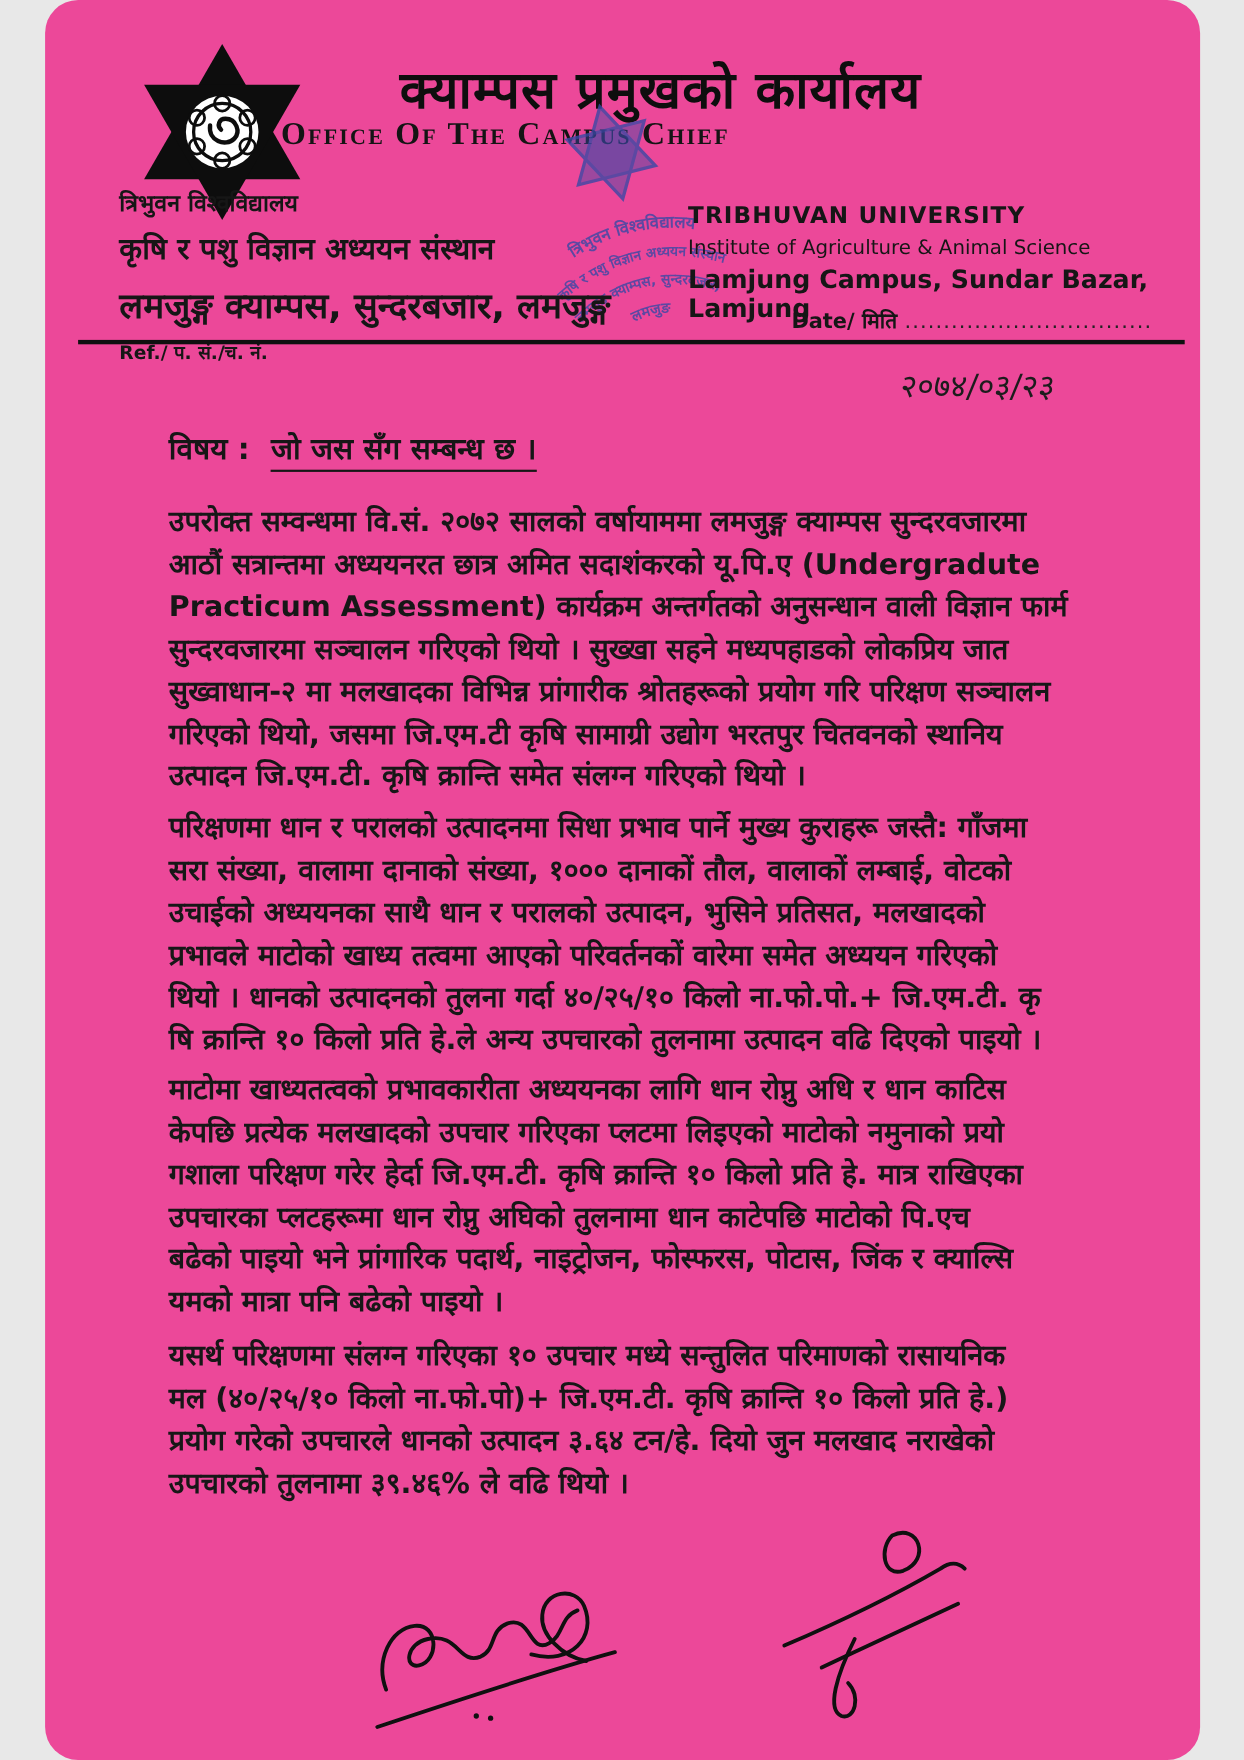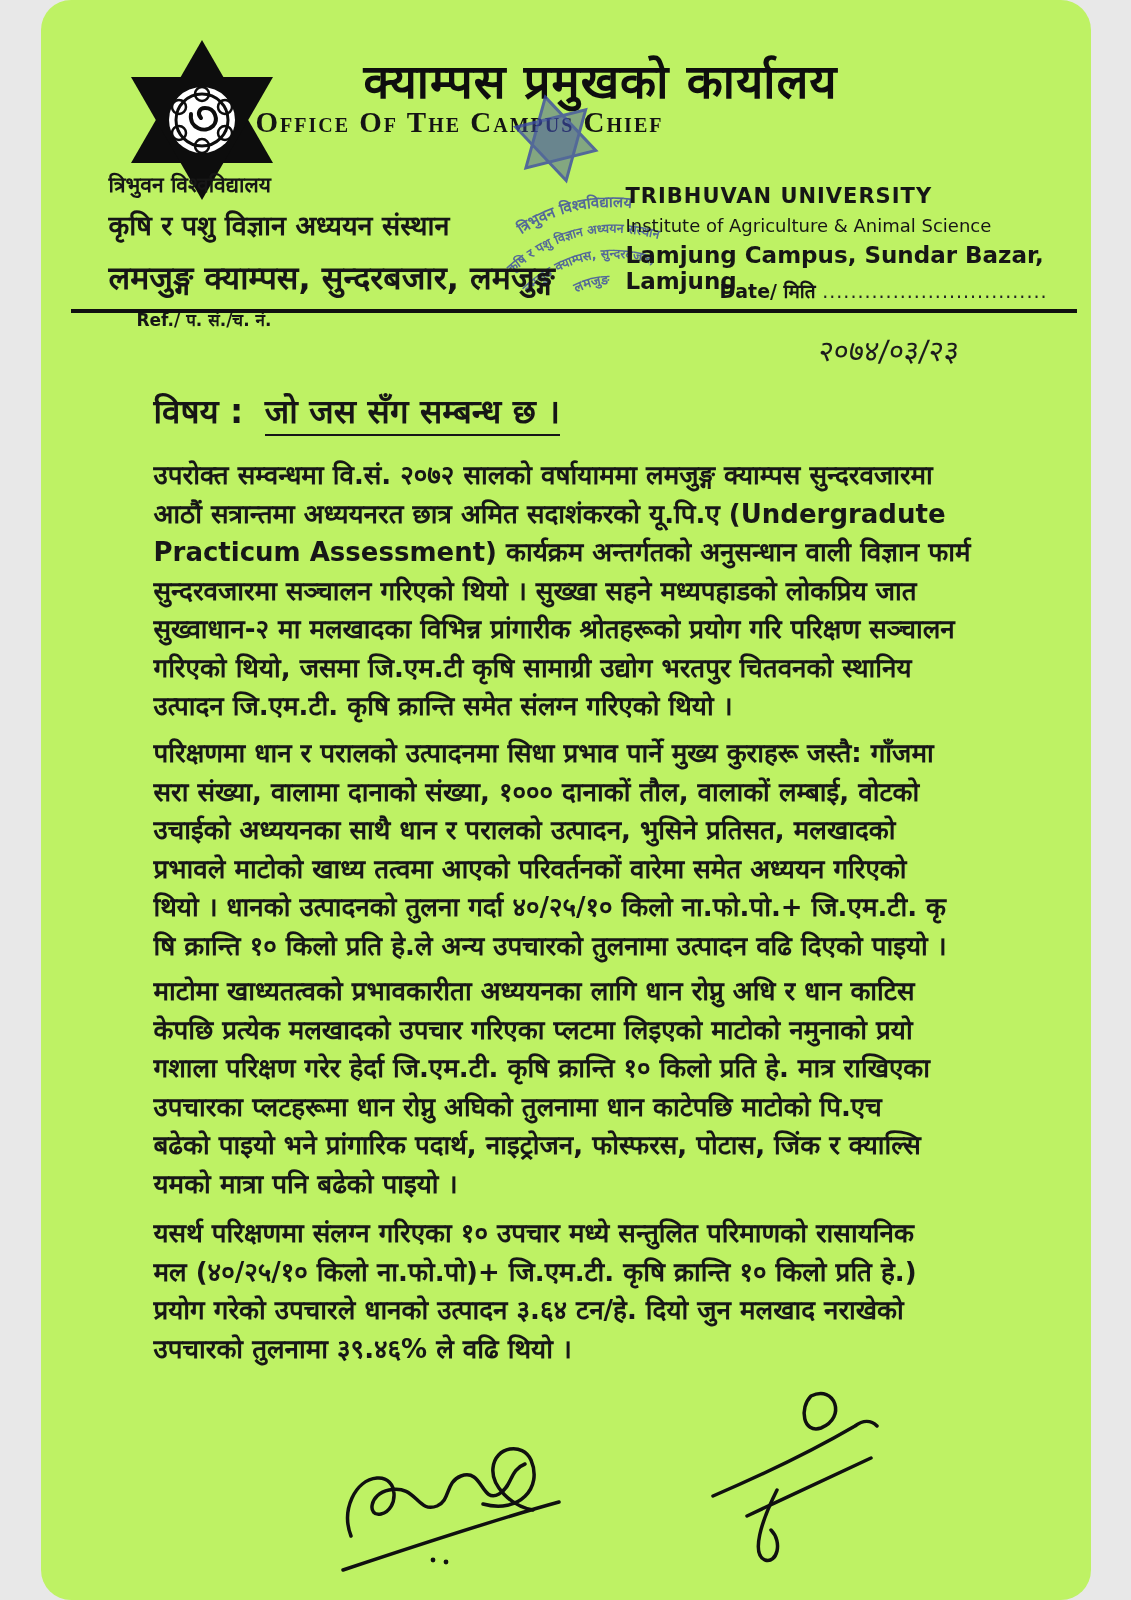--- a/index.html
+++ b/index.html
@@ -1,20 +1,20 @@
 <!DOCTYPE html>
 <html><head>
 <meta charset="utf-8">
 <style>
   html,body{margin:0;padding:0;background:#e8e8e8;}
   .page{
     position:relative;
     width:1050px;height:1600px;
     margin:0 auto;
-    background:#bef264;
+    background:#ec4899;
     overflow:hidden;
     font-family:"DejaVu Sans","Liberation Sans",sans-serif;
     color:#161616;
     border-radius:30px;
   }
   
   .logo{position:absolute;left:70px;top:36px;width:182px;height:168px;}
   .title-np{
     position:absolute;left:215px;top:48px;width:690px;
     text-align:center;font-size:47px;font-weight:800;letter-spacing:1px;
@@ -25,37 +25,37 @@
     text-align:left;
     font-family:"Liberation Serif","DejaVu Serif",serif;
     font-variant:small-caps;font-weight:700;font-size:29px;letter-spacing:2px;
     color:#141414;
   }
   .stamp{position:absolute;left:420px;top:88px;width:220px;height:225px;opacity:.92;}
   .hdr-left{position:absolute;left:68px;top:170px;width:480px;}
   .hdr-left .l1{font-size:21px;font-weight:600;margin-bottom:8px;}
   .hdr-left .l2{font-size:27px;font-weight:700;margin-bottom:12px;}
   .hdr-left .l3{font-size:32px;font-weight:800;margin-bottom:10px;}
-  .hdr-left .ref{font-size:17px;font-weight:600;margin-left:28px;}
+  .hdr-left .ref{font-size:17px;font-weight:600;}
   .hdr-right{position:absolute;left:585px;top:184px;width:422px;}
   .hdr-right .l1{font-size:21px;font-weight:700;letter-spacing:1px;margin-bottom:7px;}
   .hdr-right .l2{font-size:18px;font-weight:500;margin-bottom:6px;}
   .hdr-right .l3{font-size:23px;font-weight:800;}
   .date-row{
     position:absolute;left:585px;top:278px;width:422px;
     text-align:right;font-size:19px;font-weight:600;
   }
   .date-row .dots{letter-spacing:1px;font-weight:400;color:#222;}
   .rule{position:absolute;left:30px;top:309px;width:1006px;height:4px;background:#101010;}
   
   .hand-date{
     position:absolute;left:778px;top:330px;width:260px;
     font-size:29px;font-weight:500;transform:skewX(-6deg);color:#1c1c1c;
   }
-  .subject-row{position:absolute;left:113px;top:388px;font-size:33px;font-weight:700;}
+  .subject-row{position:absolute;left:113px;top:388px;font-size:27px;font-weight:700;}
   .subject-row .subj{border-bottom:2px solid #161616;padding-bottom:3px;margin-left:10px;}
   .para{
     position:absolute;left:113px;width:905px;
     font-size:26px;line-height:38.5px;font-weight:600;
     white-space:pre-line;color:#171717;
   }
   .p1{top:456px;}
   .p2{top:724px;margin-top:10px;}
   .p3{top:972px;}
   .p4{top:1214px;}

